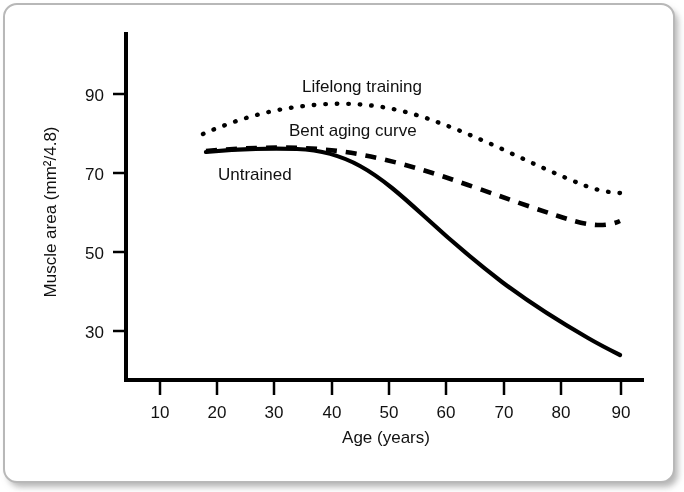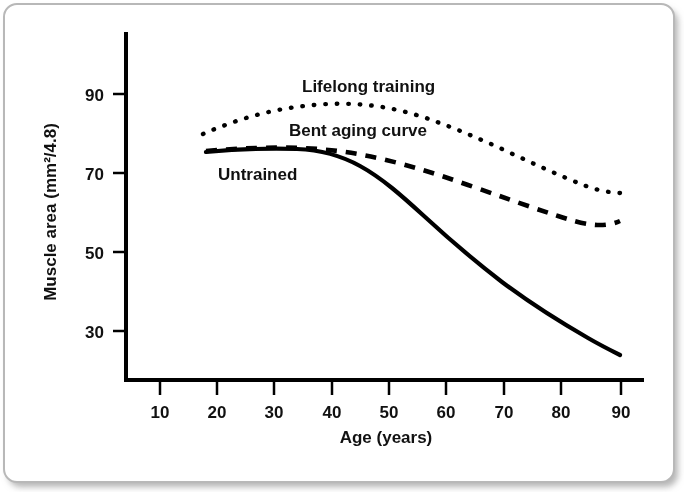--- a/index.html
+++ b/index.html
@@ -18,21 +18,21 @@
     border-radius:14px;
     background:#ffffff;
     box-shadow: 4px 5px 6px -1px rgba(120,120,120,0.55);
   }
   #inner{
     position:absolute;left:10px;top:10px;width:660px;height:468px;
     background:#ffffff;border-radius:8px;
   }
 
   #plot{
-    position:absolute;left:0;top:0;width:684px;height:380px;font-weight:bold;
+    position:absolute;left:0;top:0;width:684px;height:380px;
   }
   svg{display:block;}
 
   .axis-line{stroke:#000;stroke-width:4;fill:none;}
   .tick{stroke:#000;stroke-width:2.5;}
   .ticklabel{
     font-family:"Liberation Sans",sans-serif;
     font-size:17px;fill:#111;
   }
   .axistitle{

